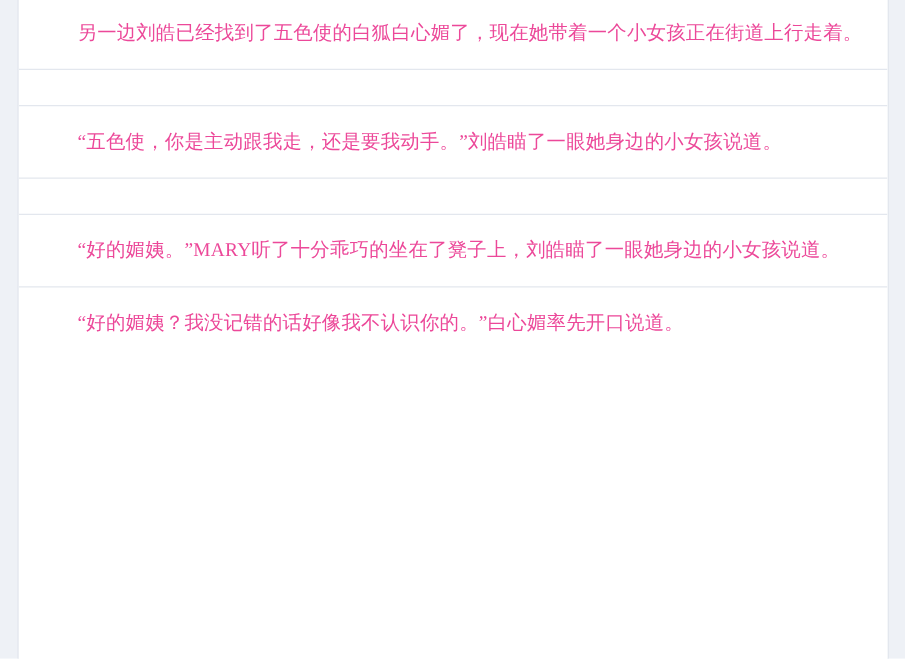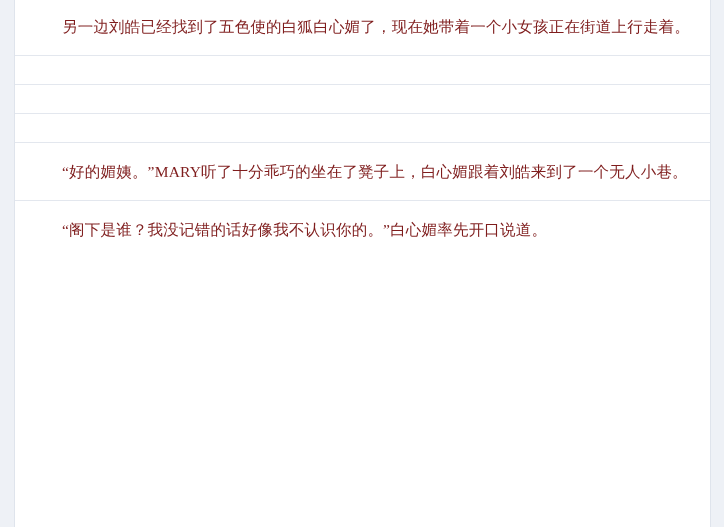--- a/index.html
+++ b/index.html
@@ -43,21 +43,21 @@
     top: 0;
     bottom: 0;
     background: #ffffff;
     padding: 0;
     overflow: hidden;
   }
   .para {
     position: relative;
     font-size: 15.5px;
     line-height: 29px;
-    color: #7f1d1d;
+    color: #ec4899;
     text-align: justify;
     padding: 0 18px 0 16px;
     margin: 0;
     letter-spacing: 0.2px;
   }
   .para .indent {
     display: inline-block;
     width: 2em;
   }
   .sep {
@@ -88,32 +88,33 @@
 
     <div class="gap"></div>
     <div class="sep"></div>
     <div class="gap"></div>
 
 
     <div class="gap"></div>
     <div class="sep"></div>
     <div class="gap"></div>
 
+    <p class="para"><span class="indent"></span><span>“五色使，你是主动跟我走，还是要我动手。”刘皓瞄了一眼她身边的小女孩说道。</span></p>
 
     <div class="gap"></div>
     <div class="sep"></div>
     <div class="gap"></div>
 
 
     <div class="gap"></div>
     <div class="sep"></div>
     <div class="gap"></div>
 
-    <p class="para"><span class="indent"></span><span>“好的媚姨。”MARY听了十分乖巧的坐在了凳子上，白心媚跟着刘皓来到了一个无人小巷。</span></p>
+    <p class="para"><span class="indent"></span><span>“好的媚姨。”MARY听了十分乖巧的坐在了凳子上，刘皓瞄了一眼她身边的小女孩说道。</span></p>
 
     <div class="gap"></div>
     <div class="sep"></div>
     <div class="gap"></div>
 
-    <p class="para"><span class="indent"></span><span>“阁下是谁？我没记错的话好像我不认识你的。”白心媚率先开口说道。</span></p>
+    <p class="para"><span class="indent"></span><span>“好的媚姨？我没记错的话好像我不认识你的。”白心媚率先开口说道。</span></p>
 
   </div>
 </div>
 
 </body></html>

